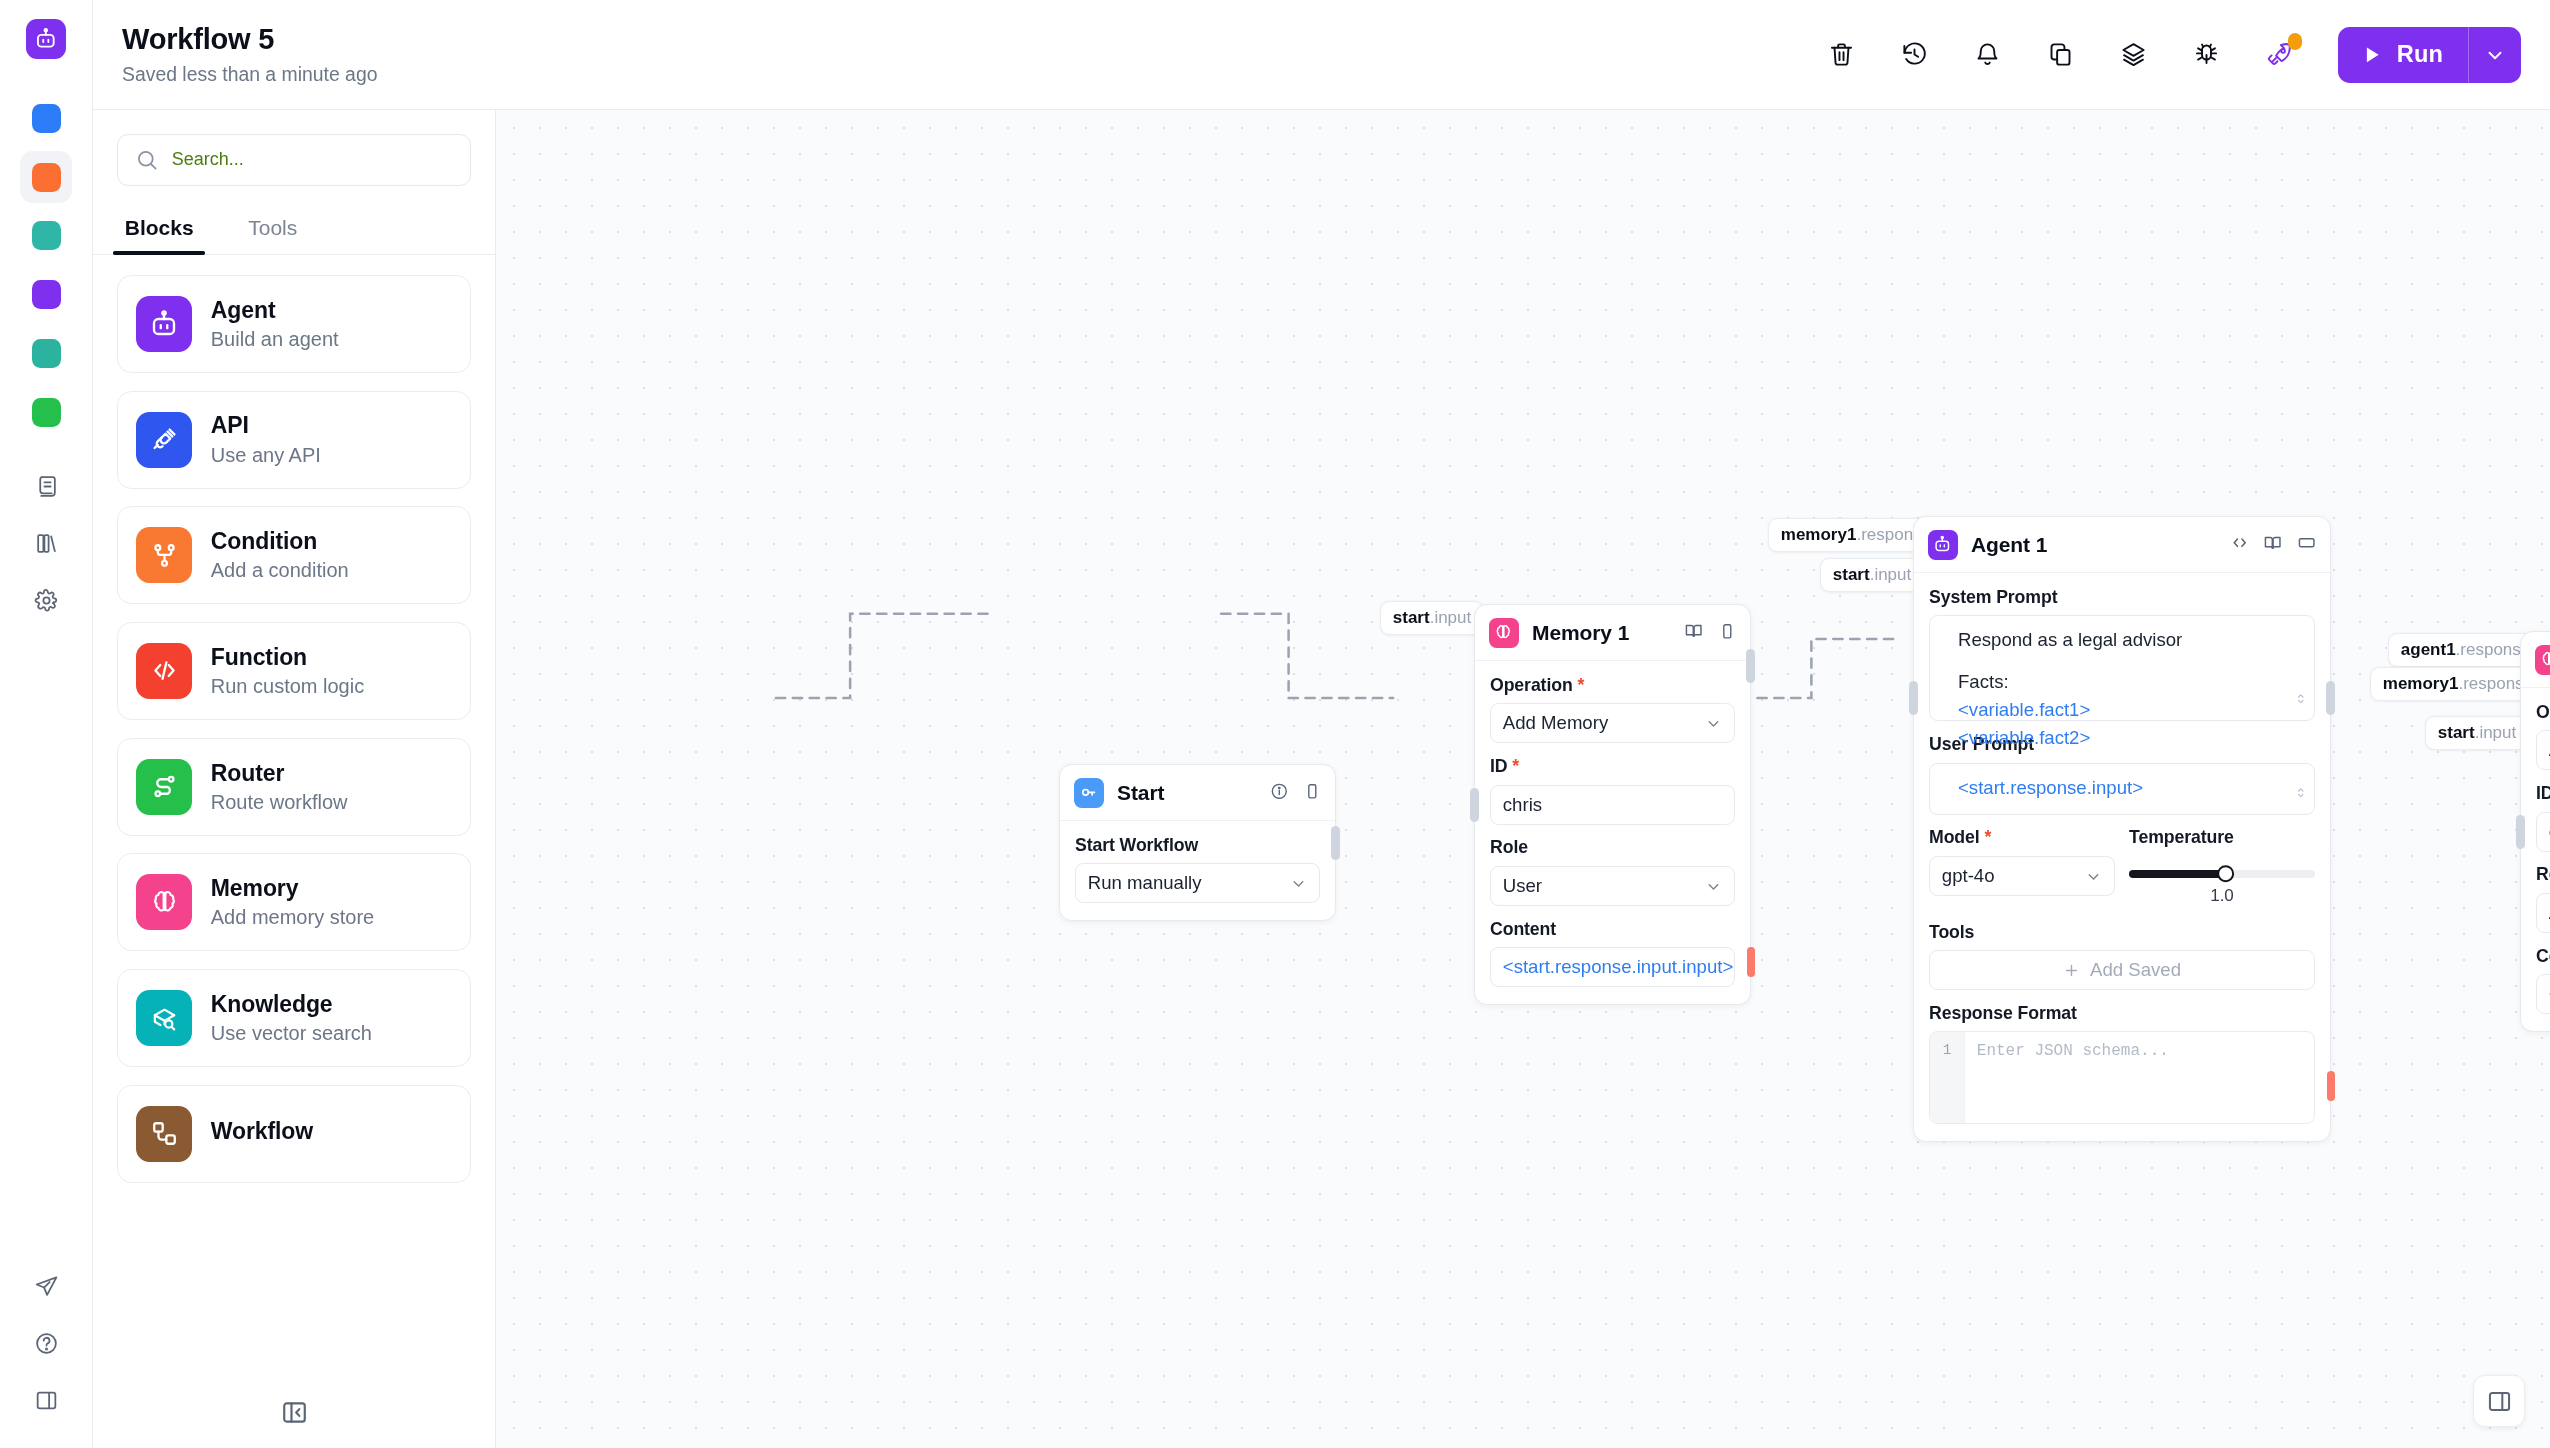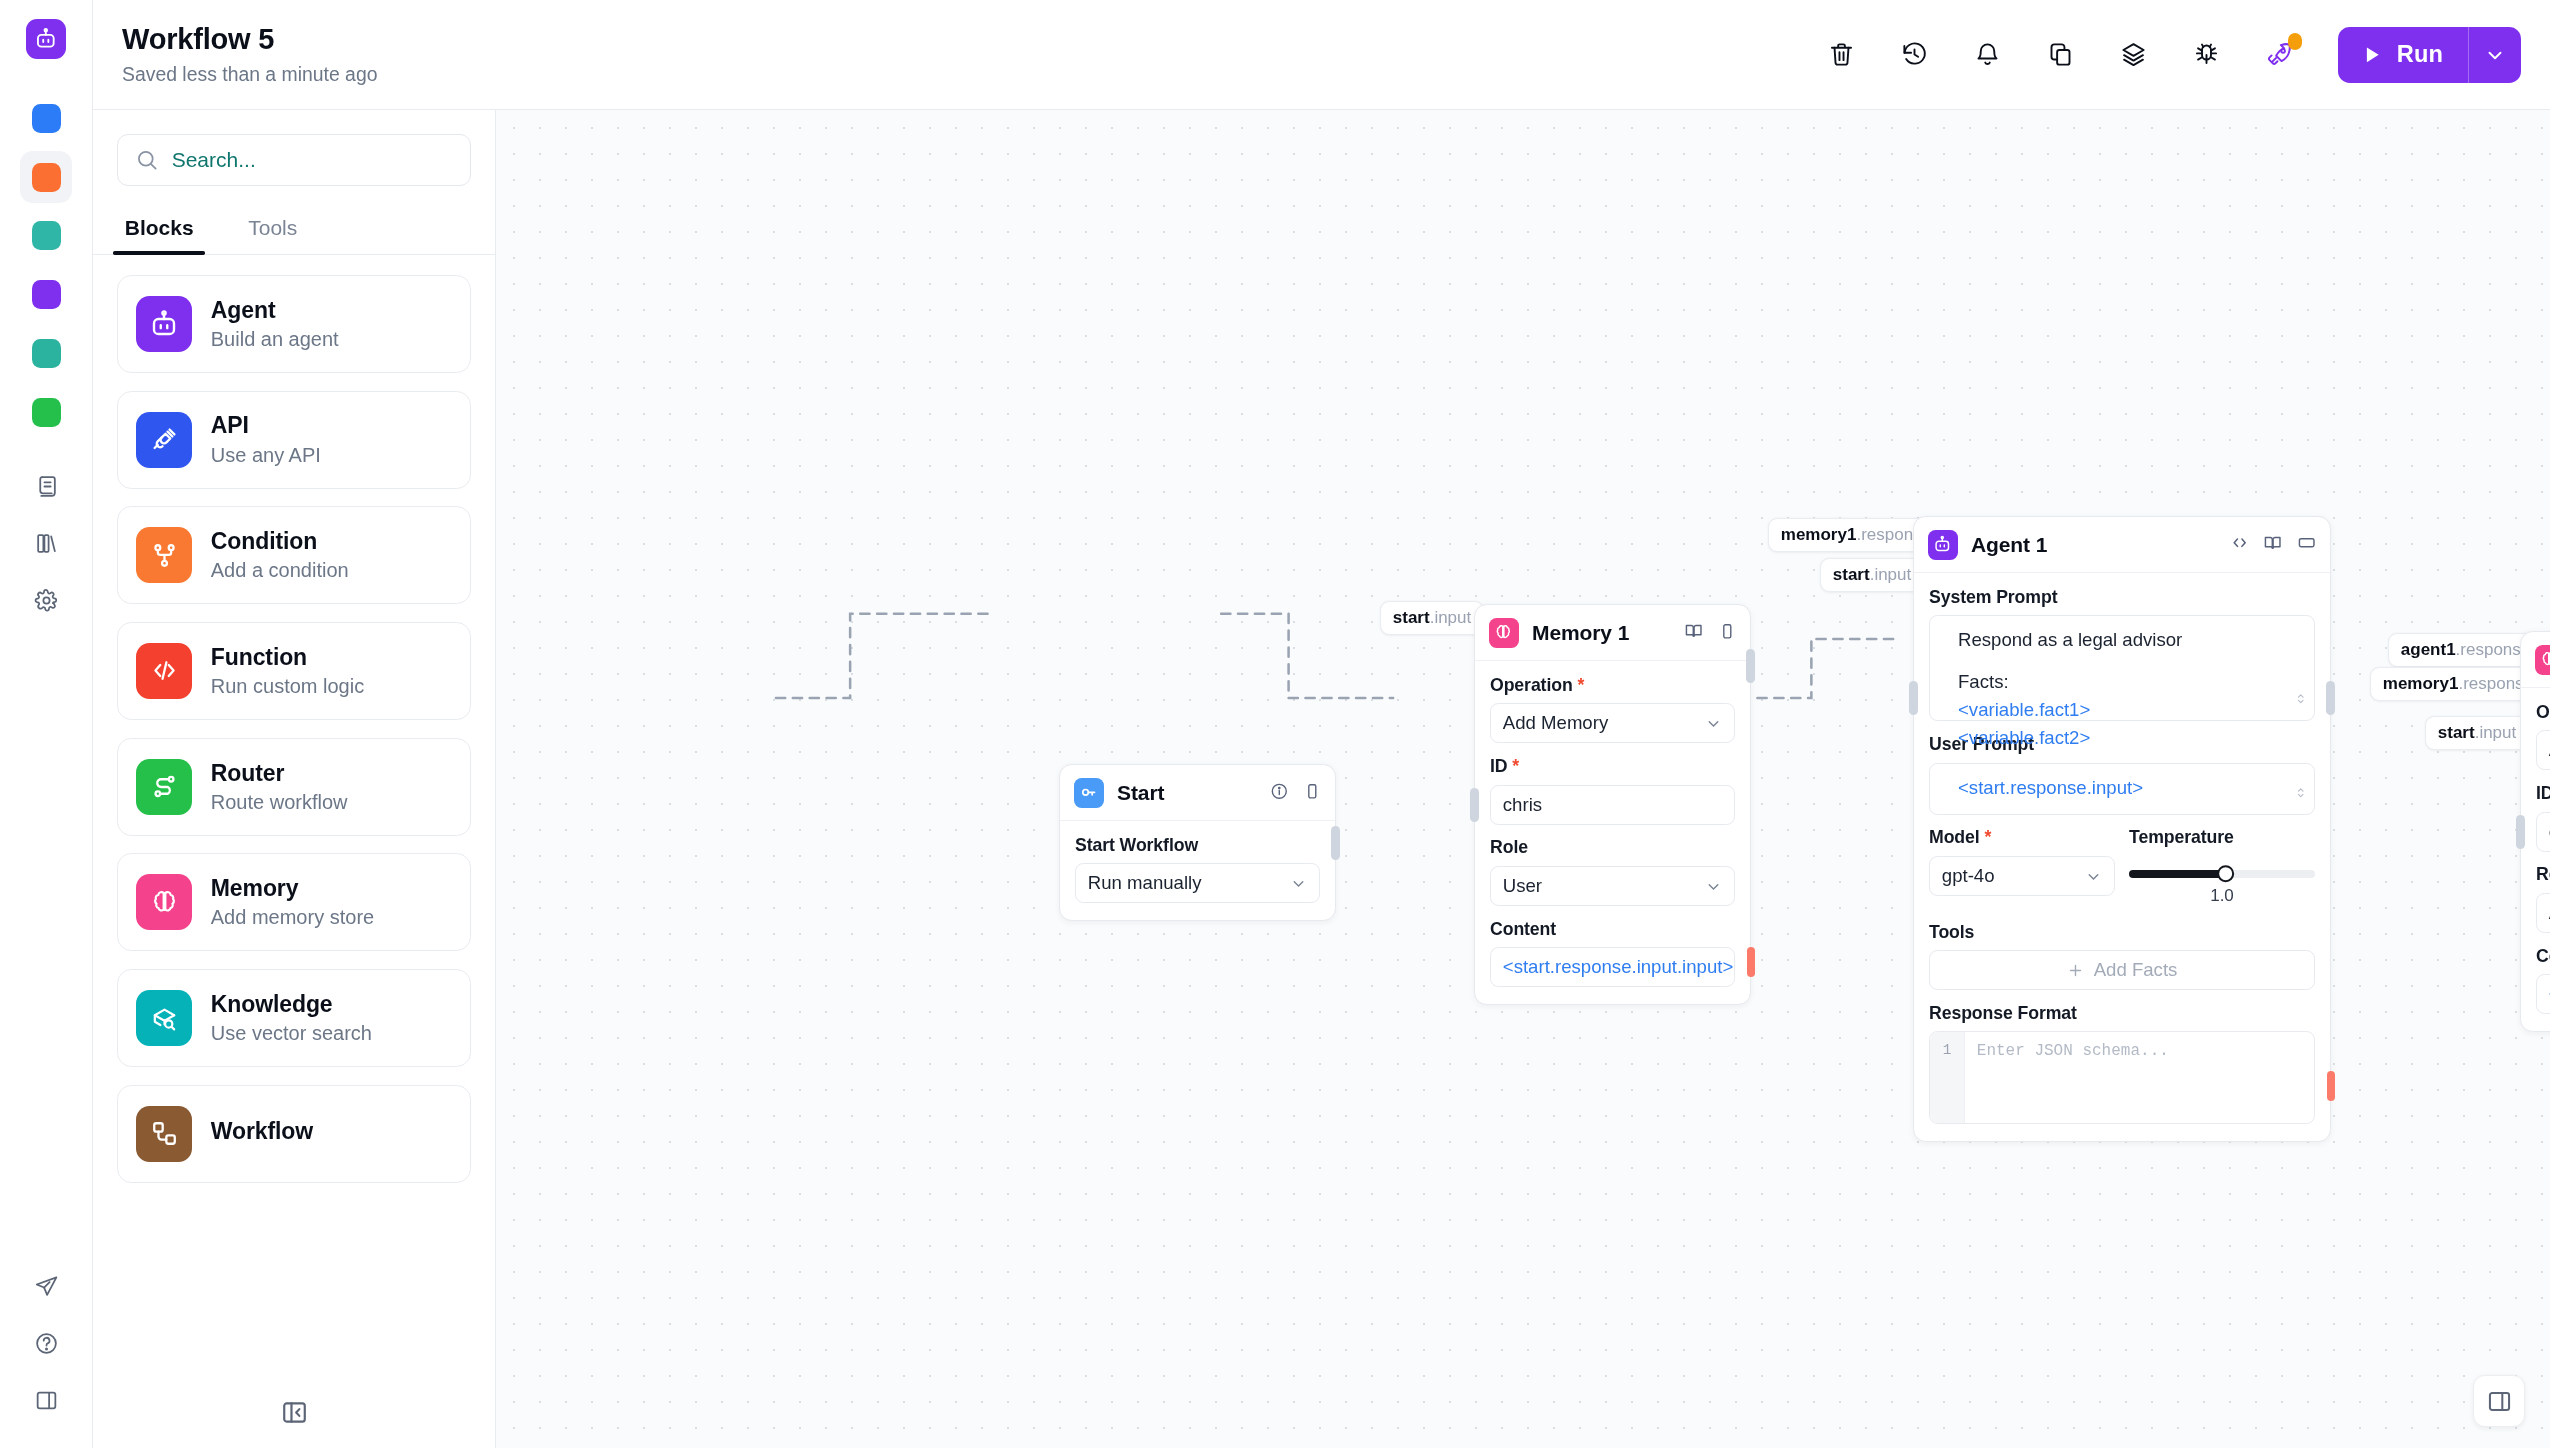--- a/index.html
+++ b/index.html
@@ -81,21 +81,21 @@
     width: 403px; flex: 0 0 403px;
     background: #fff; border-right: 0.8px solid #e9ecef;
     display: flex; flex-direction: column; position: relative; z-index: 20;
   }
   .search-wrap { padding: 23.6px 23.6px 0 23.6px; }
   .search-box {
     height: 52px; border: 0.8px solid #e5e8ed; border-radius: 11px;
     display: flex; align-items: center; gap: 13.5px; padding: 0 17px;
     color: #8a93a3;
   }
-  .search-ph { font-size: 21px; color: #0f766e; }
+  .search-ph { font-size: 18px; color: #4d7c0f; }
   .tabs { display: flex; gap: 16px; padding: 0 20px; margin-top: 30px; border-bottom: 0.8px solid #e9ecef; align-items: flex-end; }
   .tab {
     font-size: 21px; color: #7b8494; padding: 0 11.8px 14.3px 11.8px; font-weight: 400;
     position: relative; margin-right: 15px;
   }
   .tab.active { color: #0b0f19; font-weight: 700; }
   .tab.active::after {
     content: ""; position: absolute; left: 0; right: 0; bottom: -0.8px;
     height: 3.4px; background: #0b0f19; border-radius: 1.7px;
   }
@@ -731,21 +731,21 @@
                 <div class="slider-val">1.0</div>
               </div>
             </div>
 
             <div class="fld">
               <div class="fld-label">Tools</div>
               <div class="addtool">
                 <svg width="17" height="17" viewBox="0 0 24 24" fill="none" stroke="currentColor" stroke-width="2" stroke-linecap="round">
                     <path d="M12 5v14M5 12h14"></path>
                   </svg>
-                <span>Add Facts</span>
+                <span>Add Saved</span>
               </div>
             </div>
 
             <div class="fld">
               <div class="fld-label">Response Format</div>
               <div class="code-area">
                 <div class="code-gutter">1</div>
                 <div class="code-ph">Enter JSON schema...</div>
               </div>
             </div>

